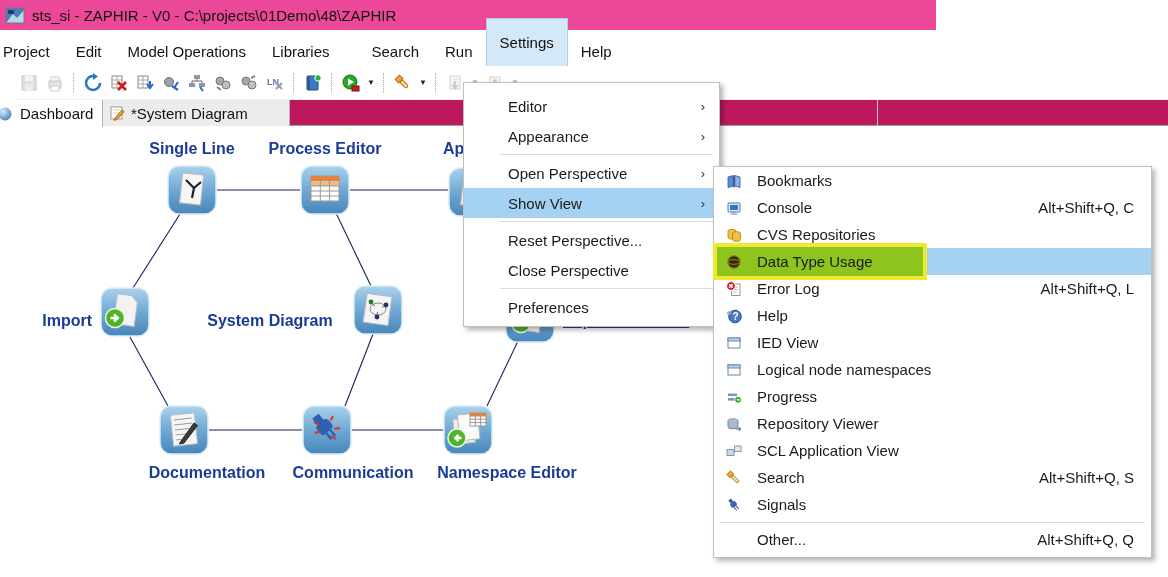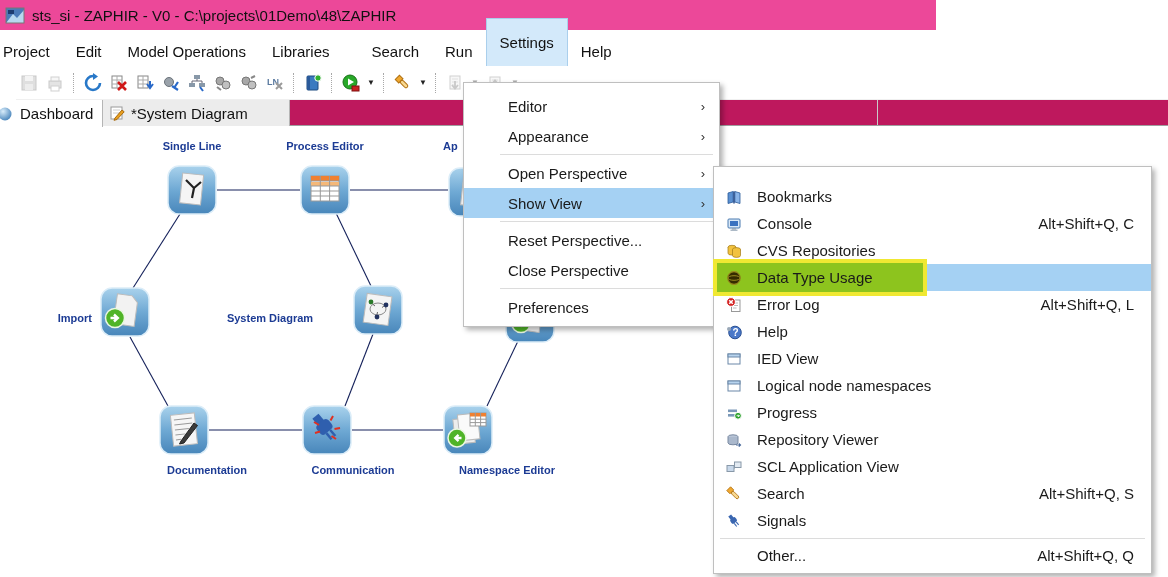--- a/index.html
+++ b/index.html
@@ -31,30 +31,30 @@
   
   #tabstrip{left:0;top:100px;width:1168px;height:26px;background:#be185d;border-bottom:1px solid #9f9f9f;box-sizing:border-box;}
   .tab{position:absolute;top:0;height:26px;display:flex;align-items:center;font-size:15px;color:#111;box-sizing:border-box;}
   .tab .tlabel{margin-left:5px;white-space:nowrap;}
   #tab-dashboard{left:0;width:103px;height:27px;background:#fff;border-right:1px solid #b5b5b5;z-index:3;padding-left:2px;}
   #tab-sysdiagram{left:103px;width:187px;background:#ececec;border-right:1px solid #b5b5b5;padding-left:6px;}
   .tabstrip-line{position:absolute;top:0;height:25px;width:1px;background:#c9c9c9;}
   
   #content{left:0;top:126px;width:1168px;height:451px;background:#fff;z-index:1;}
   .node-icon{position:absolute;width:50px;height:50px;cursor:pointer;}
-  .node-label{position:absolute;font-weight:bold;color:var(--label-blue);font-size:11px;white-space:nowrap;}
+  .node-label{position:absolute;font-weight:bold;color:var(--label-blue);font-size:16px;white-space:nowrap;}
   #diagram-lines{position:absolute;left:0;top:0;}
   
   .popup{position:absolute;background:#ffffff;border:1px solid #bfbfbf;box-shadow:3px 3px 5px rgba(0,0,0,.3);box-sizing:border-box;}
   #settings-menu{left:463px;top:66px;width:257px;z-index:10;padding-top:8px;padding-bottom:4px;margin-top:16px;}
   .smenu-row{position:relative;height:30px;display:flex;align-items:center;padding-left:44px;font-size:15px;}
   .smenu-row.sel{background:var(--sel-blue);}
   .smenu-arrow{position:absolute;right:14px;font-size:13px;color:#333;}
   .menu-sep{border-top:1px solid #dcdcdc;margin:3px 6px 3px 36px;}
-  #showview-menu{left:713px;top:166px;width:439px;z-index:11;padding-top:16px;padding-bottom:4px;}
+  #showview-menu{left:713px;top:166px;width:439px;z-index:11;padding-top:0;padding-bottom:4px;}
   .vmenu-row{position:relative;height:27px;display:flex;align-items:center;font-size:15px;}
   .vmenu-row.sel{background:var(--sel-blue);}
   .vmenu-row .ico{width:16px;height:16px;margin-left:12px;flex:0 0 16px;position:relative;z-index:1;}
   .vmenu-row .lbl{margin-left:15px;position:relative;z-index:1;white-space:nowrap;}
   .vmenu-row .accel{margin-left:auto;margin-right:17px;position:relative;z-index:1;white-space:nowrap;}
   .vmenu-sep{border-top:1px solid #dcdcdc;margin:4px 6px 3px 6px;}
   .marker-hl{position:absolute;left:-1px;top:-5px;width:214px;height:37px;background:var(--marker-green);border:4px solid var(--marker-yellow);box-sizing:border-box;z-index:0;}
 </style>
 </head>
 <body>

